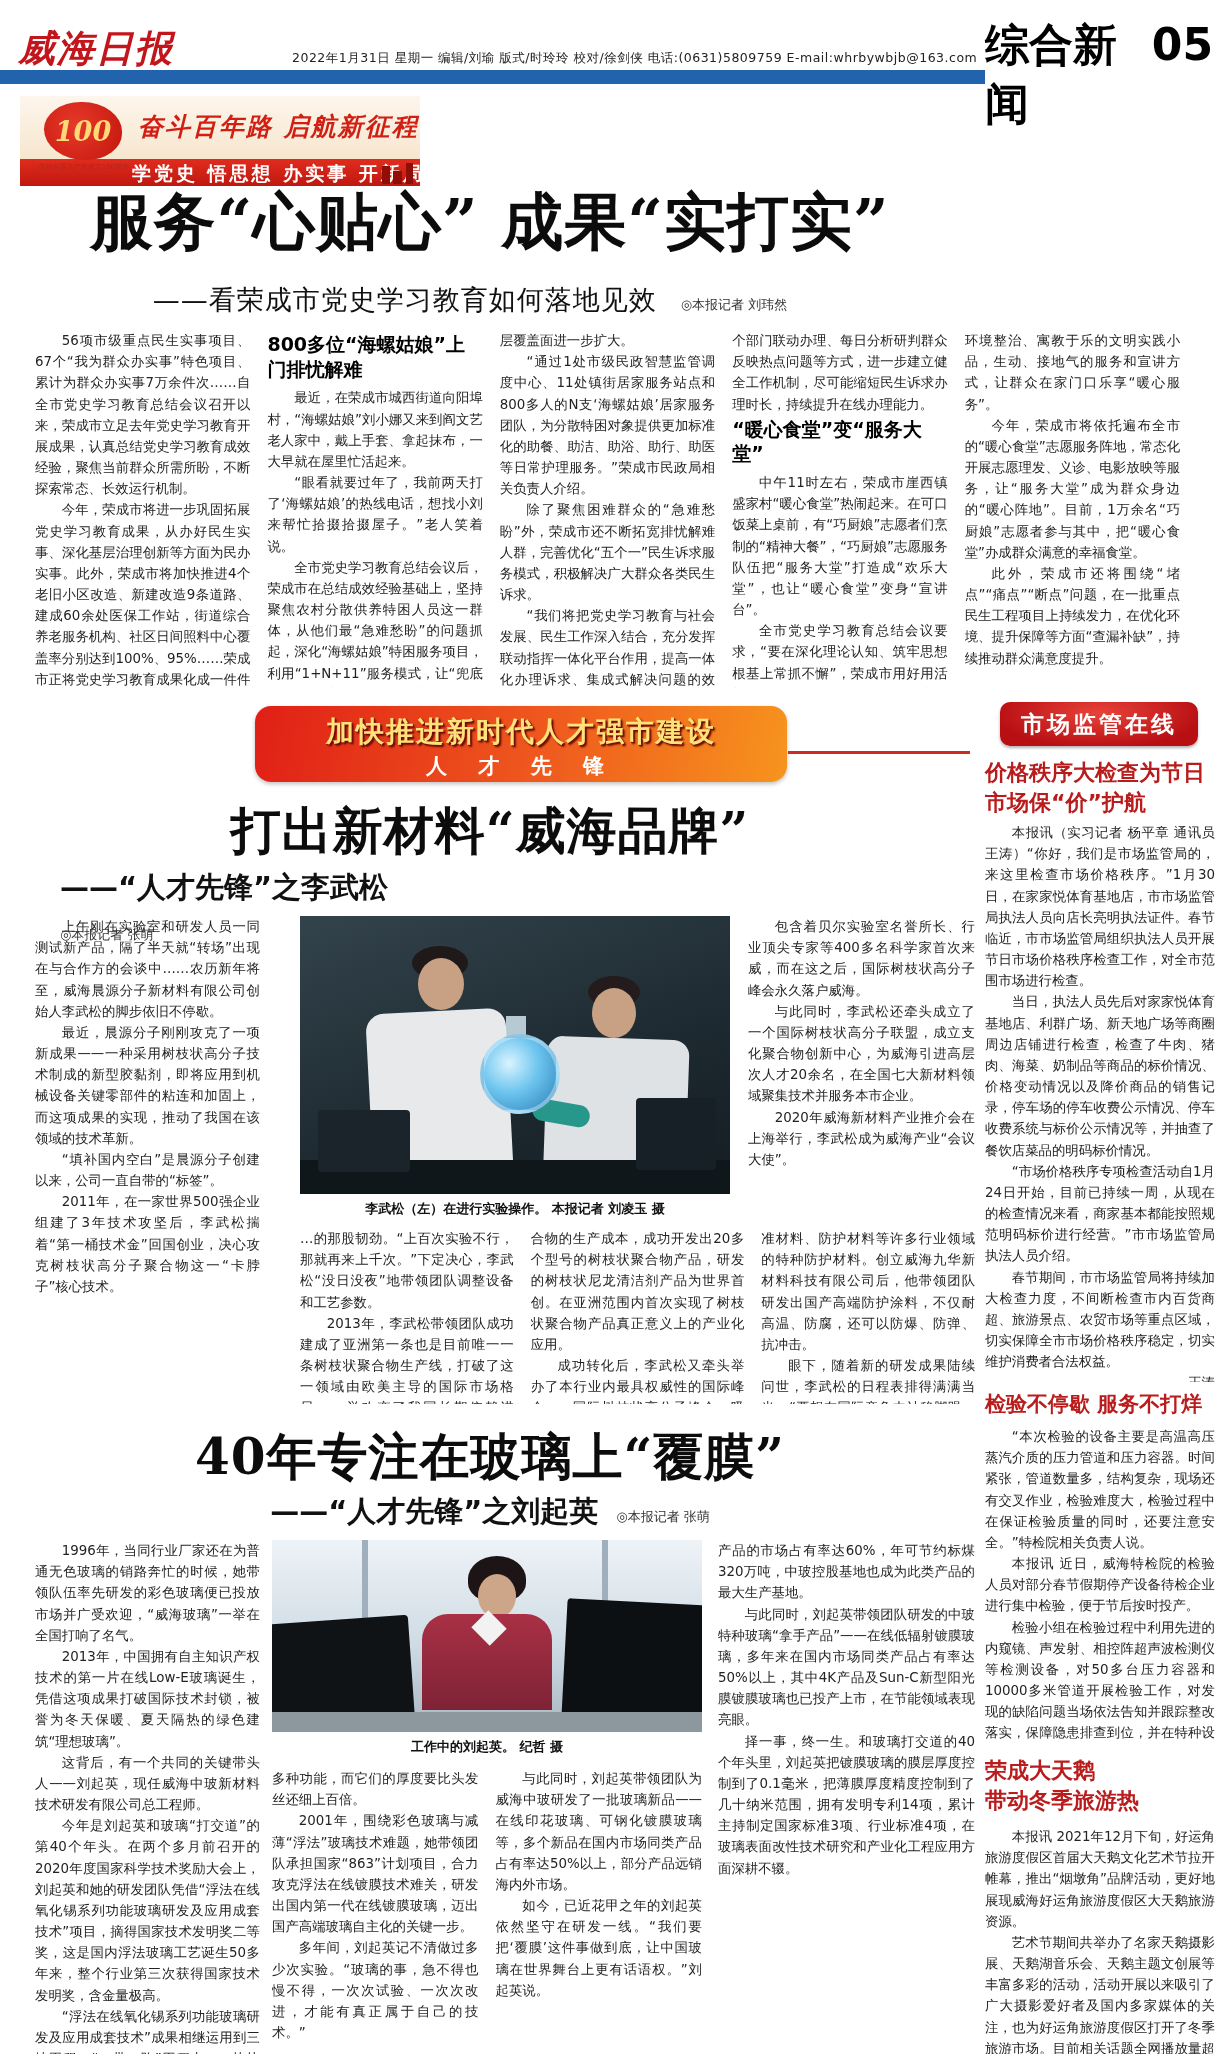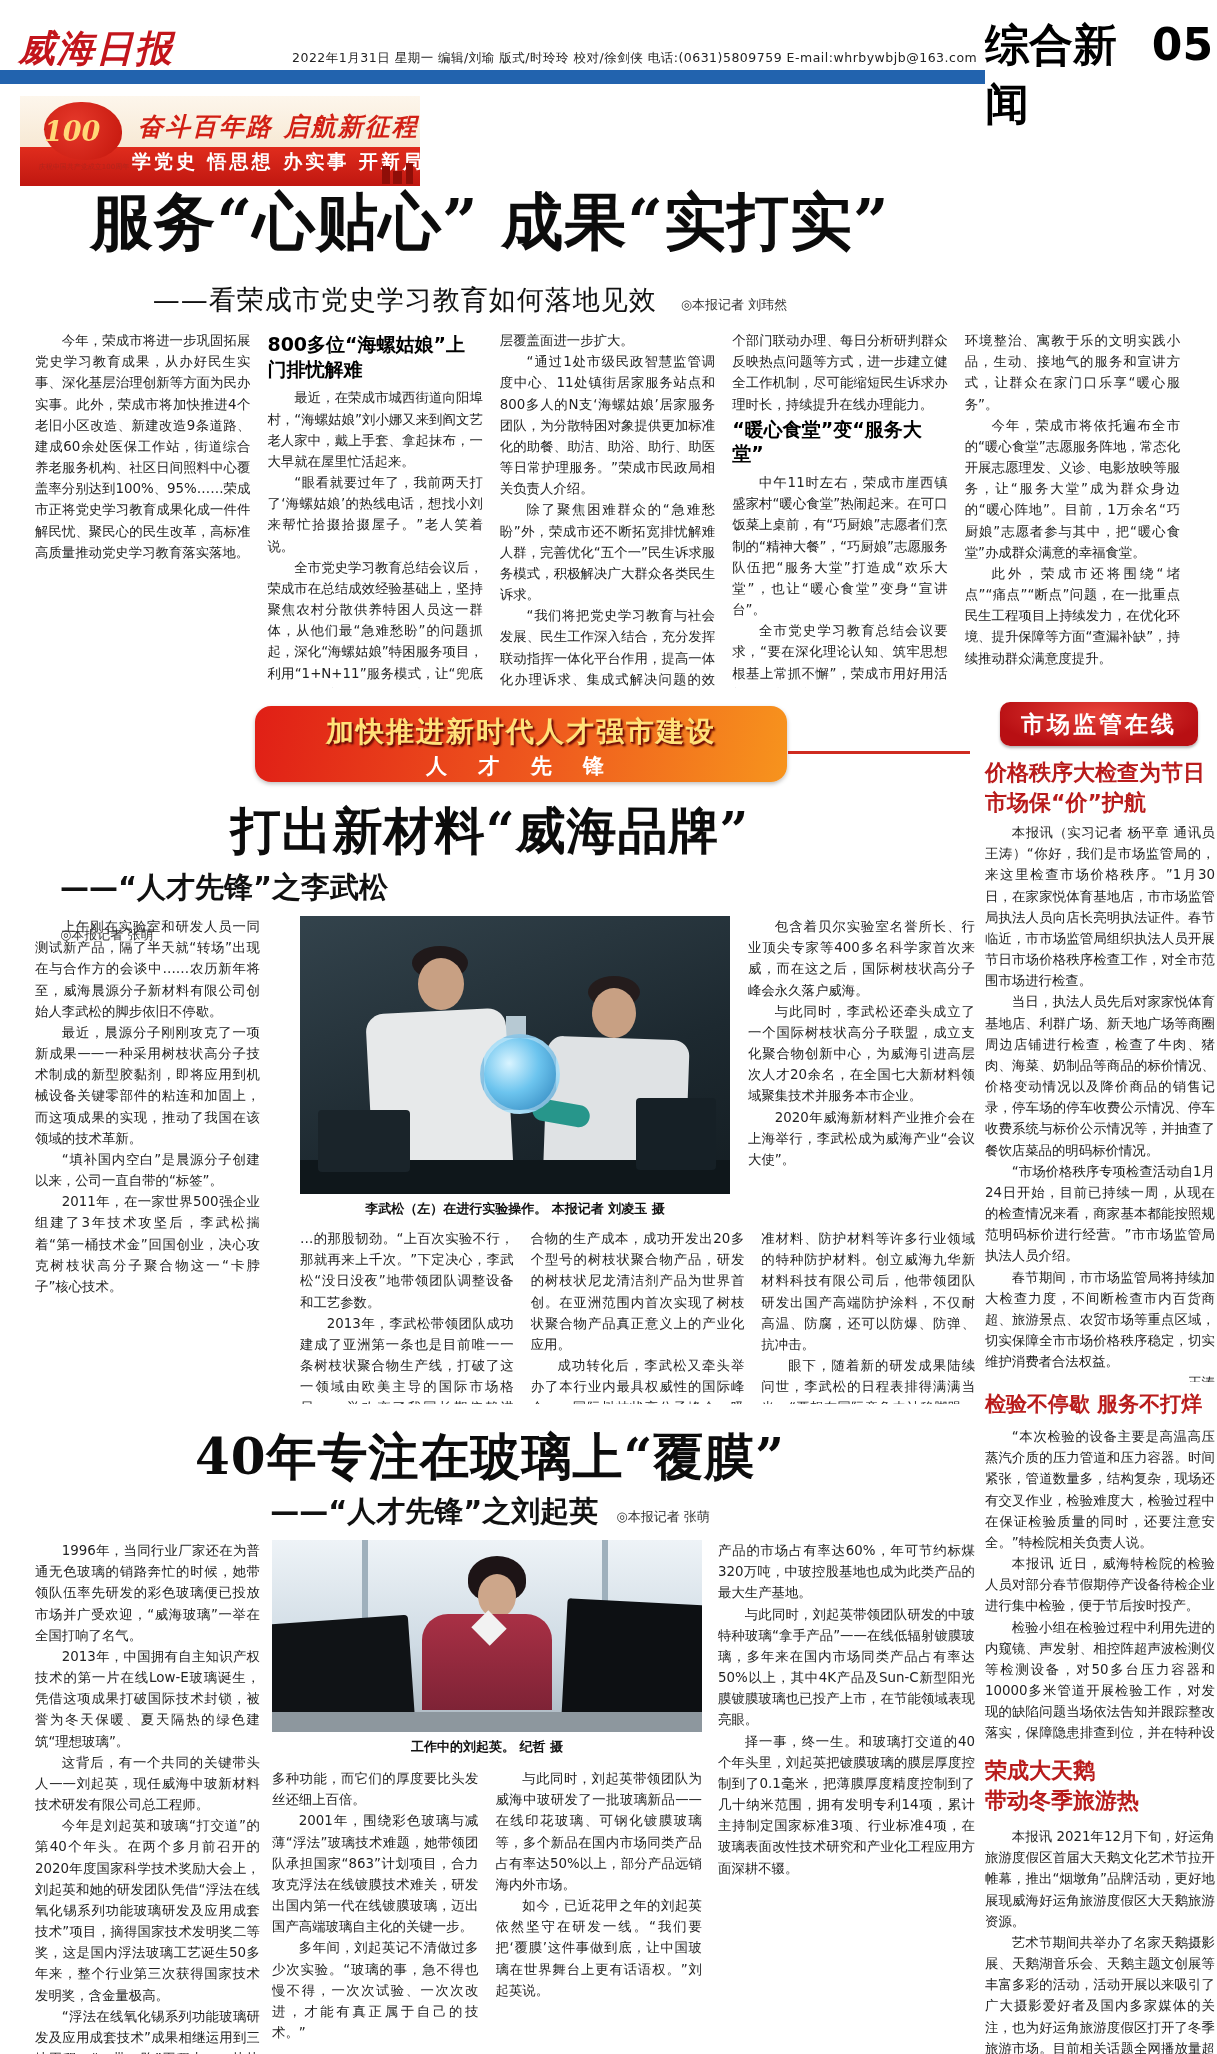--- a/index.html
+++ b/index.html
@@ -12,24 +12,24 @@
             font-style:italic;font-weight:900;font-size:37px;color:#c3151c;letter-spacing:2px;}
   .dateline{left:292px;top:50px;font-size:12.5px;color:#222;letter-spacing:.5px;white-space:nowrap;}
   .pagelabel{left:985px;top:16px;width:228px;display:flex;justify-content:space-between;align-items:baseline;
              font-weight:900;font-size:44px;color:#000;}
   .bluebar{left:0;top:70px;width:985px;height:14px;background:#2263ae;}
 
   
   .camp{left:20px;top:96px;width:400px;height:90px;background:linear-gradient(#fdf6ec,#f3dfc2);}
   .camp-line1{left:118px;top:14px;width:280px;font-family:"DejaVu Serif","Liberation Serif",serif;
               font-style:italic;font-weight:900;font-size:25px;color:#d21f14;letter-spacing:2px;white-space:nowrap;}
-  .camp-strip{left:0;bottom:0;width:400px;height:39px;background:linear-gradient(#e02c1d,#c01710);}
+  .camp-strip{left:0;bottom:0;width:400px;height:27px;background:linear-gradient(#e02c1d,#c01710);}
   .camp-strip-text{left:112px;top:2px;font-size:19px;font-weight:700;color:#fff;letter-spacing:3px;white-space:nowrap;}
   .camp-logo{left:24px;top:6px;width:78px;height:58px;background:radial-gradient(circle at 40% 40%,#e6392b,#c3150b);
-             border-radius:48% 52% 46% 54%;z-index:2;display:flex;align-items:center;justify-content:flex-start;}
+             border-radius:48% 52% 46% 54%;z-index:2;display:flex;align-items:center;justify-content:center;}
   .camp-logo span{font-family:"DejaVu Serif",serif;font-style:italic;font-weight:900;font-size:27px;color:#ffd978;}
   .camp-logo-cap{left:12px;top:66px;width:104px;font-size:7px;color:#b3251c;text-align:center;z-index:2;}
   .bld{position:absolute;bottom:2px;background:#8f0e08;}
 
   
   .h1-main{left:40px;top:180px;width:900px;text-align:center;
            font-family:"DejaVu Serif","Liberation Serif",serif;font-weight:900;font-size:62px;
            letter-spacing:1px;color:#0c0c0c;white-space:nowrap;}
   .deck{display:flex;justify-content:center;align-items:baseline;gap:18px;white-space:nowrap;}
   .deck-main{font-size:27px;font-weight:500;color:#111;letter-spacing:1px;}
@@ -101,20 +101,21 @@
   </div>
 
   <div class="abs h1-main">服务“心贴心” 成果“实打实”</div>
   <div class="abs deck" style="left:40px;top:282px;width:860px;gap:24px;">
     <span class="deck-main">——看荣成市党史学习教育如何落地见效</span>
     <span class="byline">◎本报记者 刘玮然</span>
   </div>
 
   <div class="abs cols5 bodytext" style="left:35px;top:330px;width:1145px;height:358px;">
     <div>
+      <p>56项市级重点民生实事项目、67个“我为群众办实事”特色项目、累计为群众办实事7万余件次……自全市党史学习教育总结会议召开以来，荣成市立足去年党史学习教育开展成果，认真总结党史学习教育成效经验，聚焦当前群众所需所盼，不断探索常态、长效运行机制。</p>
       <p>今年，荣成市将进一步巩固拓展党史学习教育成果，从办好民生实事、深化基层治理创新等方面为民办实事。此外，荣成市将加快推进4个老旧小区改造、新建改造9条道路、建成60余处医保工作站，街道综合养老服务机构、社区日间照料中心覆盖率分别达到100%、95%……荣成市正将党史学习教育成果化成一件件解民忧、聚民心的民生改革，高标准高质量推动党史学习教育落实落地。</p>
     </div>
     <div>
       <h4 class="colhead">800多位“海螺姑娘”上门排忧解难</h4>
       <p>最近，在荣成市城西街道向阳埠村，“海螺姑娘”刘小娜又来到阎文艺老人家中，戴上手套、拿起抹布，一大早就在屋里忙活起来。</p>
       <p>“眼看就要过年了，我前两天打了‘海螺姑娘’的热线电话，想找小刘来帮忙拾掇拾掇屋子。”老人笑着说。</p>
       <p>全市党史学习教育总结会议后，荣成市在总结成效经验基础上，坚持聚焦农村分散供养特困人员这一群体，从他们最“急难愁盼”的问题抓起，深化“海螺姑娘”特困服务项目，利用“1+N+11”服务模式，让“兜底型救助保障”提升至“适度型幸福供养”，让为民办实事成果的基</p>
     </div>
     <div>
       <p class="cont">层覆盖面进一步扩大。</p>

